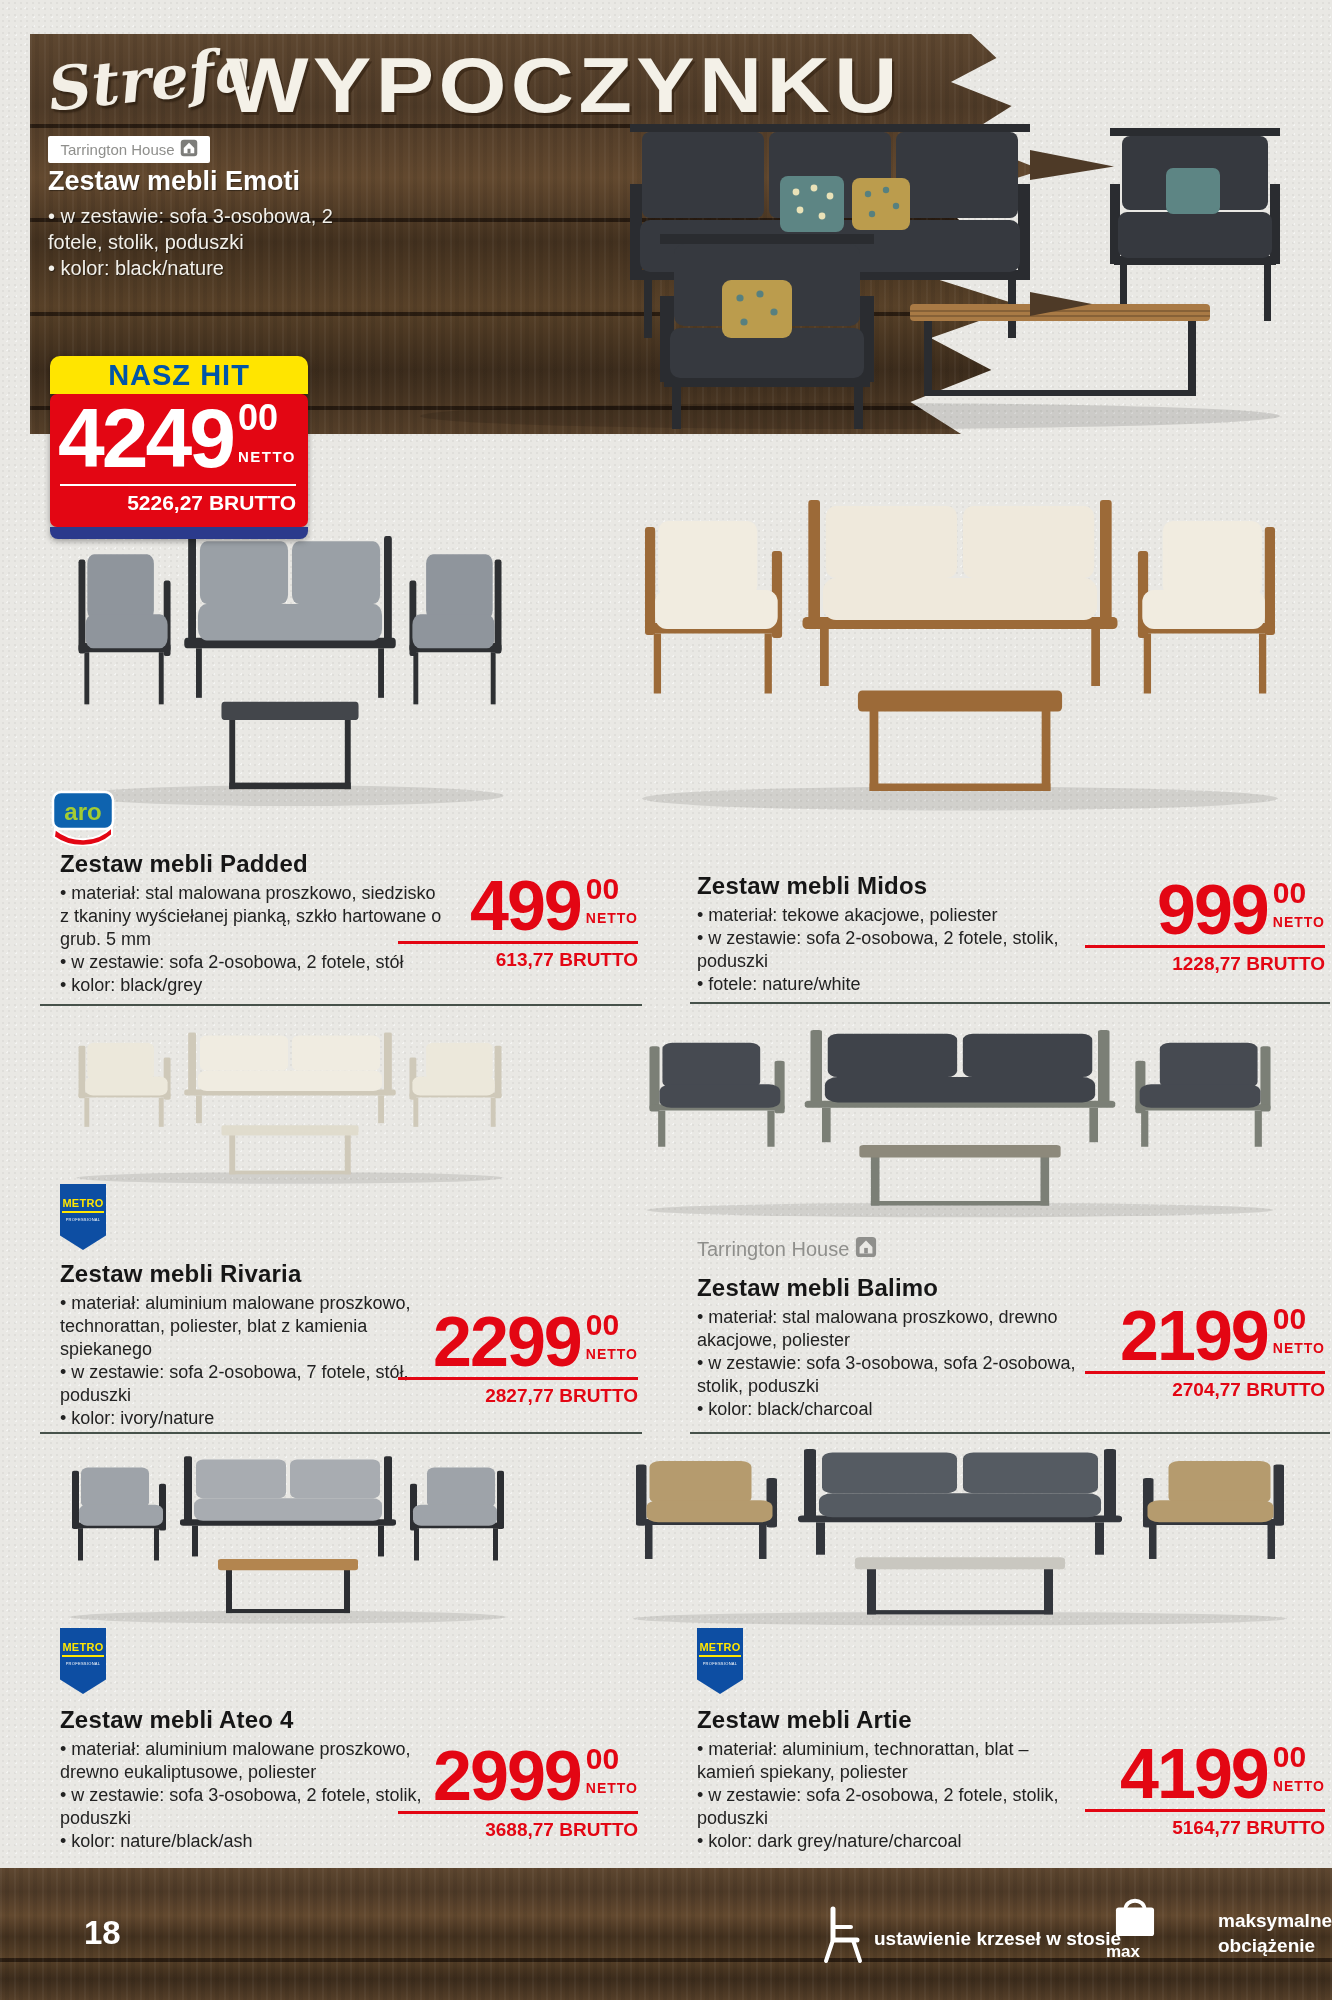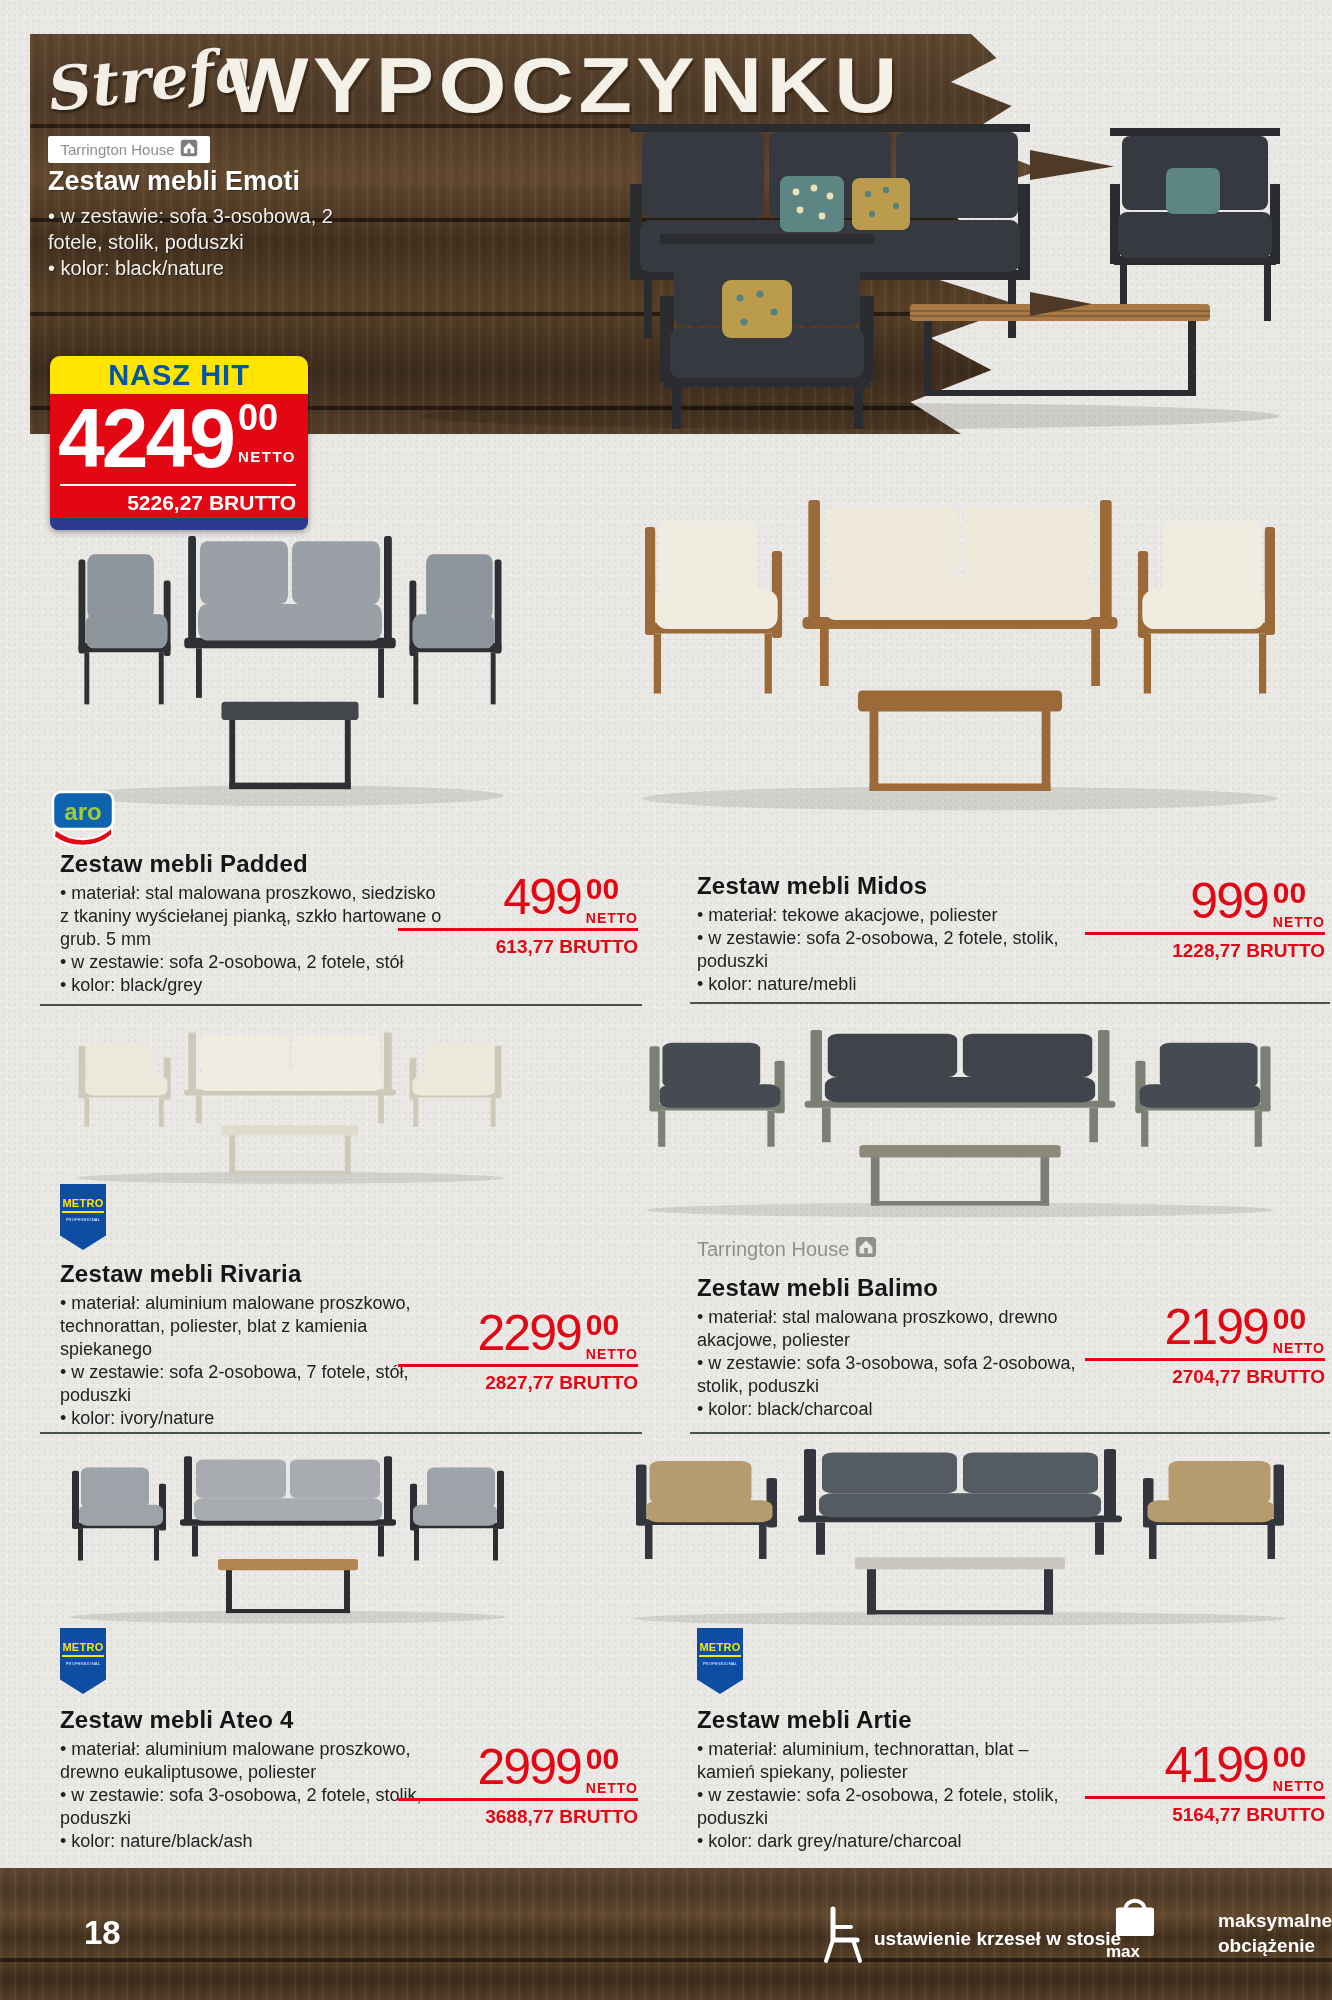--- a/index.html
+++ b/index.html
@@ -27,36 +27,36 @@
     justify-content:center;gap:5px;border-radius:2px;}
   .th-box .tb-txt{color:#8f8f8c;font-size:15px;}
   .hicon{display:inline-block;}
   .hero-name{position:absolute;left:48px;top:166px;z-index:4;font-size:27px;font-weight:700;color:#ffffff;text-shadow:1px 1px 1px rgba(0,0,0,.4);}
   .hero-bullets{position:absolute;left:48px;top:203px;z-index:4;width:334px;font-size:20px;line-height:1.3;color:#f2f0ea;text-shadow:1px 1px 1px rgba(0,0,0,.45);}
   .bullets div::before{content:"• ";}
   
   .badge{position:absolute;left:50px;top:356px;width:258px;z-index:5;filter:drop-shadow(0 2px 3px rgba(0,0,0,.35));}
   .badge-top{height:38px;background:#ffe500;border-radius:10px 10px 0 0;display:flex;align-items:center;justify-content:center;
     color:#0055a8;font-weight:700;font-size:29px;letter-spacing:1px;}
-  .badge-body{background:#e30613;color:#fff;padding:6px 12px 3px 10px;}
+  .badge-body{background:#e30613;color:#fff;padding:6px 12px 12px 10px;border-radius:7px;}
   .pricebig{display:flex;justify-content:flex-end;align-items:flex-start;line-height:.92;}
   .pricebig .pnum{font-size:84px;font-weight:700;letter-spacing:-3px;}
   .pricebig .frac{margin-left:5px;text-align:left;}
   .pricebig .cents{display:block;font-size:36px;font-weight:700;line-height:1;}
   .pricebig .nlab{display:block;font-size:15px;font-weight:700;letter-spacing:1.5px;margin-top:14px;}
   .badge-rule{height:2px;background:#fff;margin:7px 0 5px;}
   .badge-brutto{text-align:right;font-size:21px;font-weight:700;}
   .badge-bottom{height:12px;background:#2b3a8c;border-radius:0 0 8px 8px;}
   
   .card{position:absolute;}
   .scene{position:absolute;}
   .ptitle{position:absolute;font-size:24px;font-weight:700;color:#161616;letter-spacing:.2px;white-space:nowrap;}
   .pbullets{position:absolute;font-size:18px;line-height:1.28;color:#222;}
   .price{position:absolute;width:240px;color:#e30613;}
-  .price .pricebig .pnum{font-size:50px;font-weight:400;letter-spacing:-2px;}
+  .price .pricebig .pnum{font-size:70px;font-weight:700;letter-spacing:-2px;}
   .price .pricebig .cents{font-size:30px;}
   .price .pricebig .nlab{font-size:14px;margin-top:8px;letter-spacing:1px;}
   .price-rule{height:3px;background:#e30613;margin-top:3px;}
   .price-brutto{text-align:right;font-size:19px;font-weight:700;margin-top:5px;}
   .divider{position:absolute;height:2px;background:#47524b;}
   
   .metro{position:absolute;width:46px;height:66px;background:#0d4ea3;display:flex;flex-direction:column;align-items:center;
     padding-top:13px;box-sizing:border-box;clip-path:polygon(0 0,100% 0,100% 78%,50% 100%,0 78%);}
   .metro-main{color:#ffe600;font-weight:700;font-size:11px;letter-spacing:.3px;border-bottom:2px solid #ffe600;padding-bottom:2px;}
   .metro-sub{color:#fff;font-size:4px;letter-spacing:.3px;margin-top:4px;}
@@ -335,21 +335,21 @@
           <use href="#sc-chairs"></use>
         </g>
       <g fill="#9c6a38">
           <use href="#sc-table"></use>
         </g>
     </svg>
     <div class="ptitle">Zestaw mebli Midos</div>
     <div class="pbullets bullets">
       <div>materiał: tekowe akacjowe, poliester</div>
       <div>w zestawie: sofa 2-osobowa, 2 fotele, stolik, poduszki</div>
-      <div>kolor: nature/mebli</div>
+      <div>fotele: nature/white</div>
     </div>
     <div class="price">
       <div class="pricebig">
         <span class="pnum">999</span>
         <span class="frac">
             <span class="cents">00</span>
             <span class="nlab">NETTO</span>
           </span>
       </div>
       <div class="price-rule"></div>

